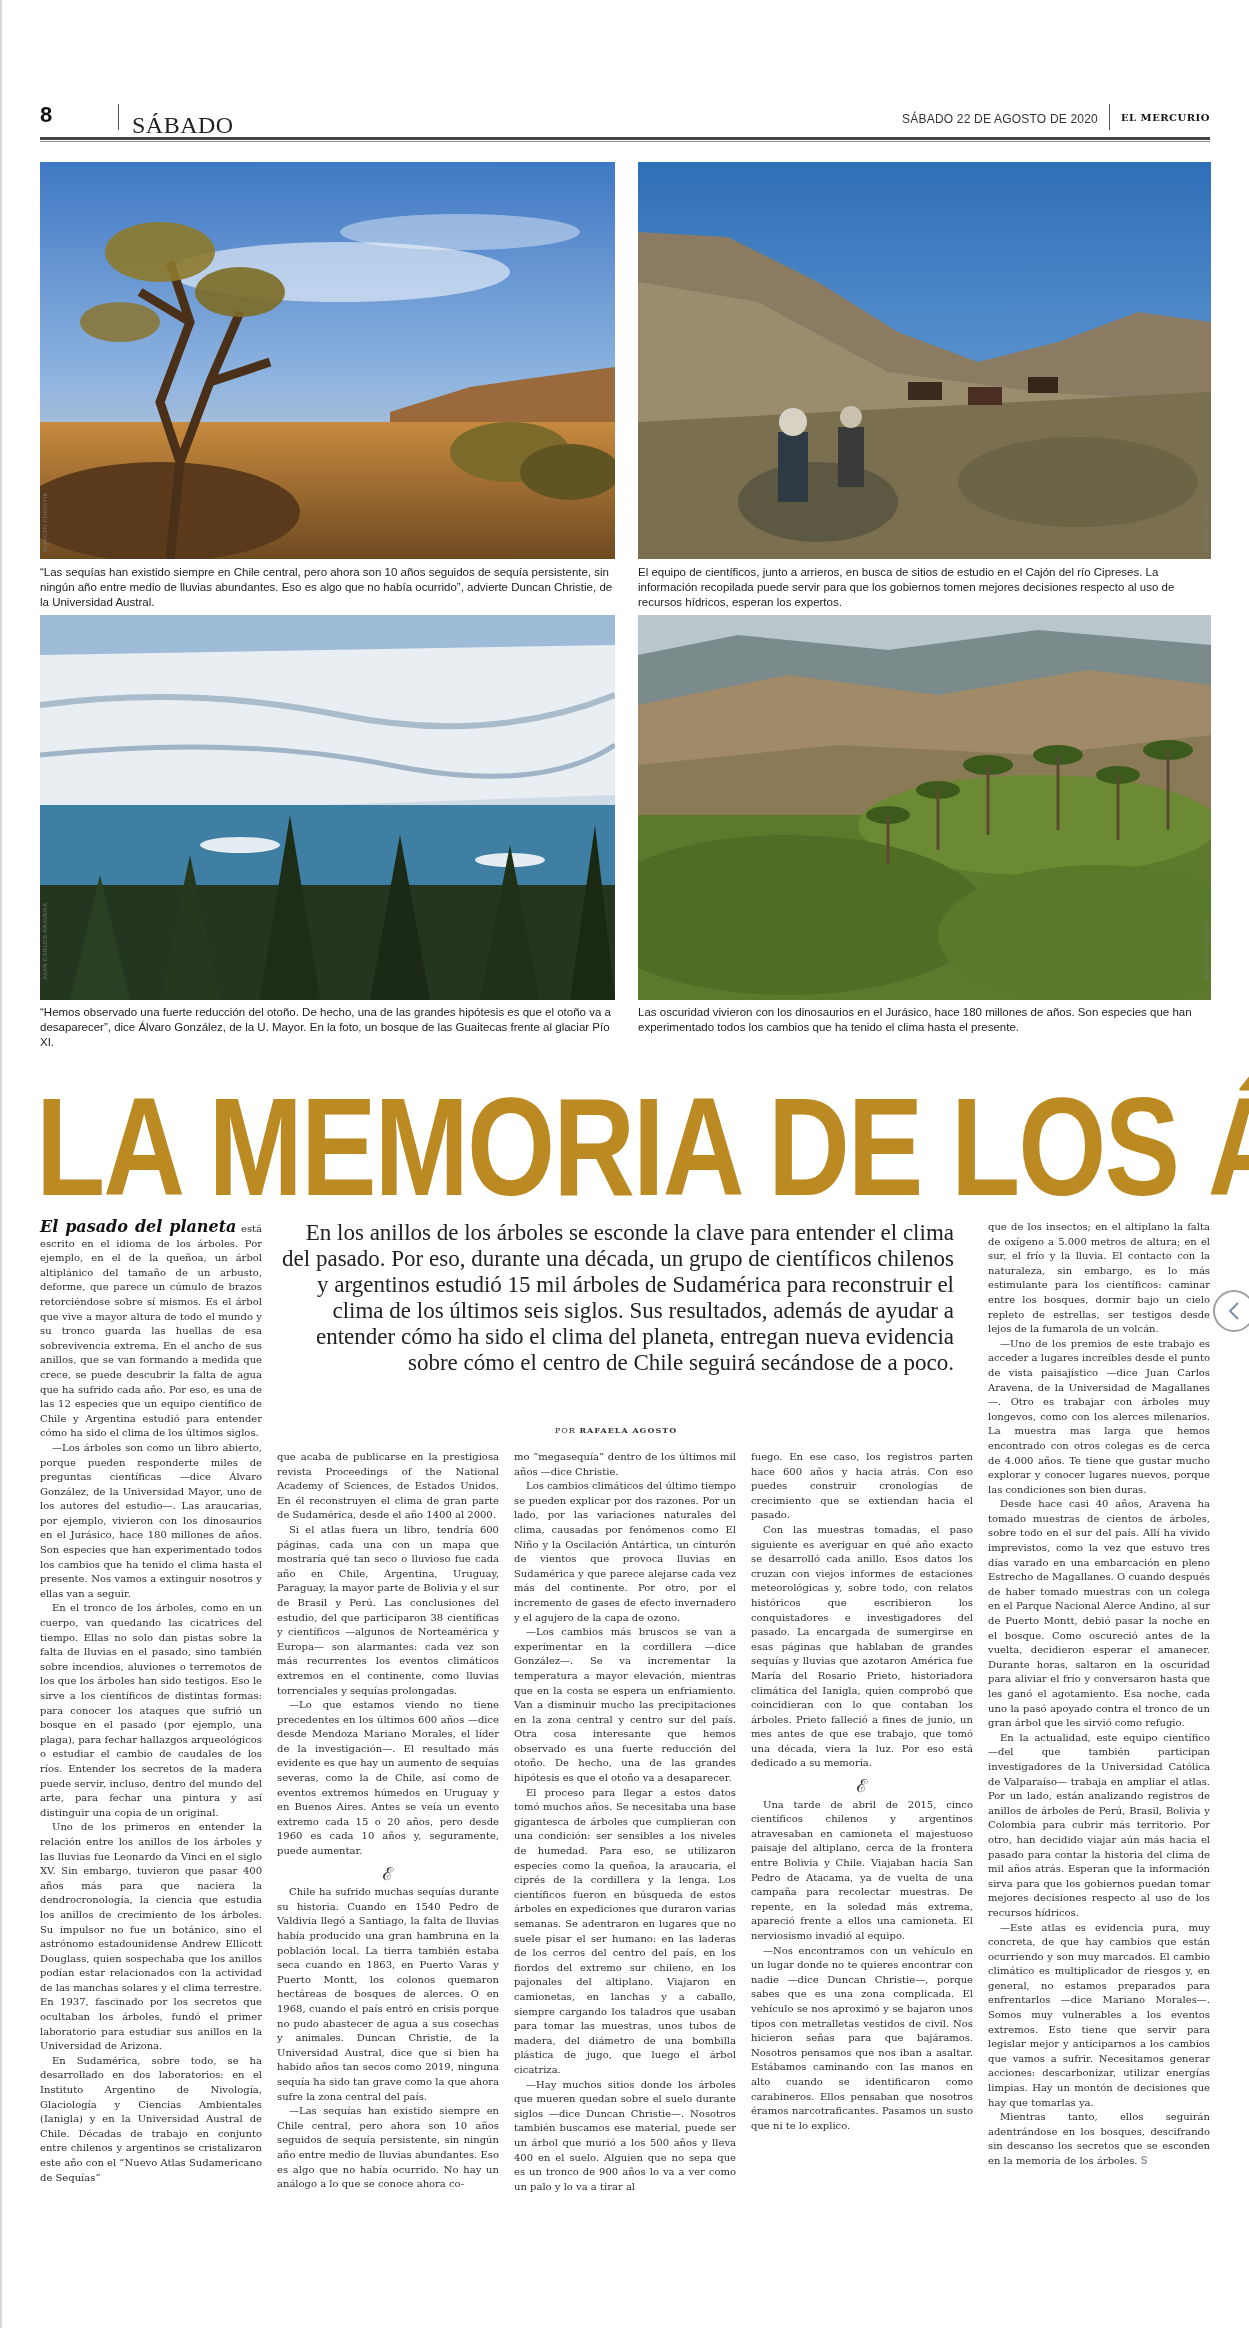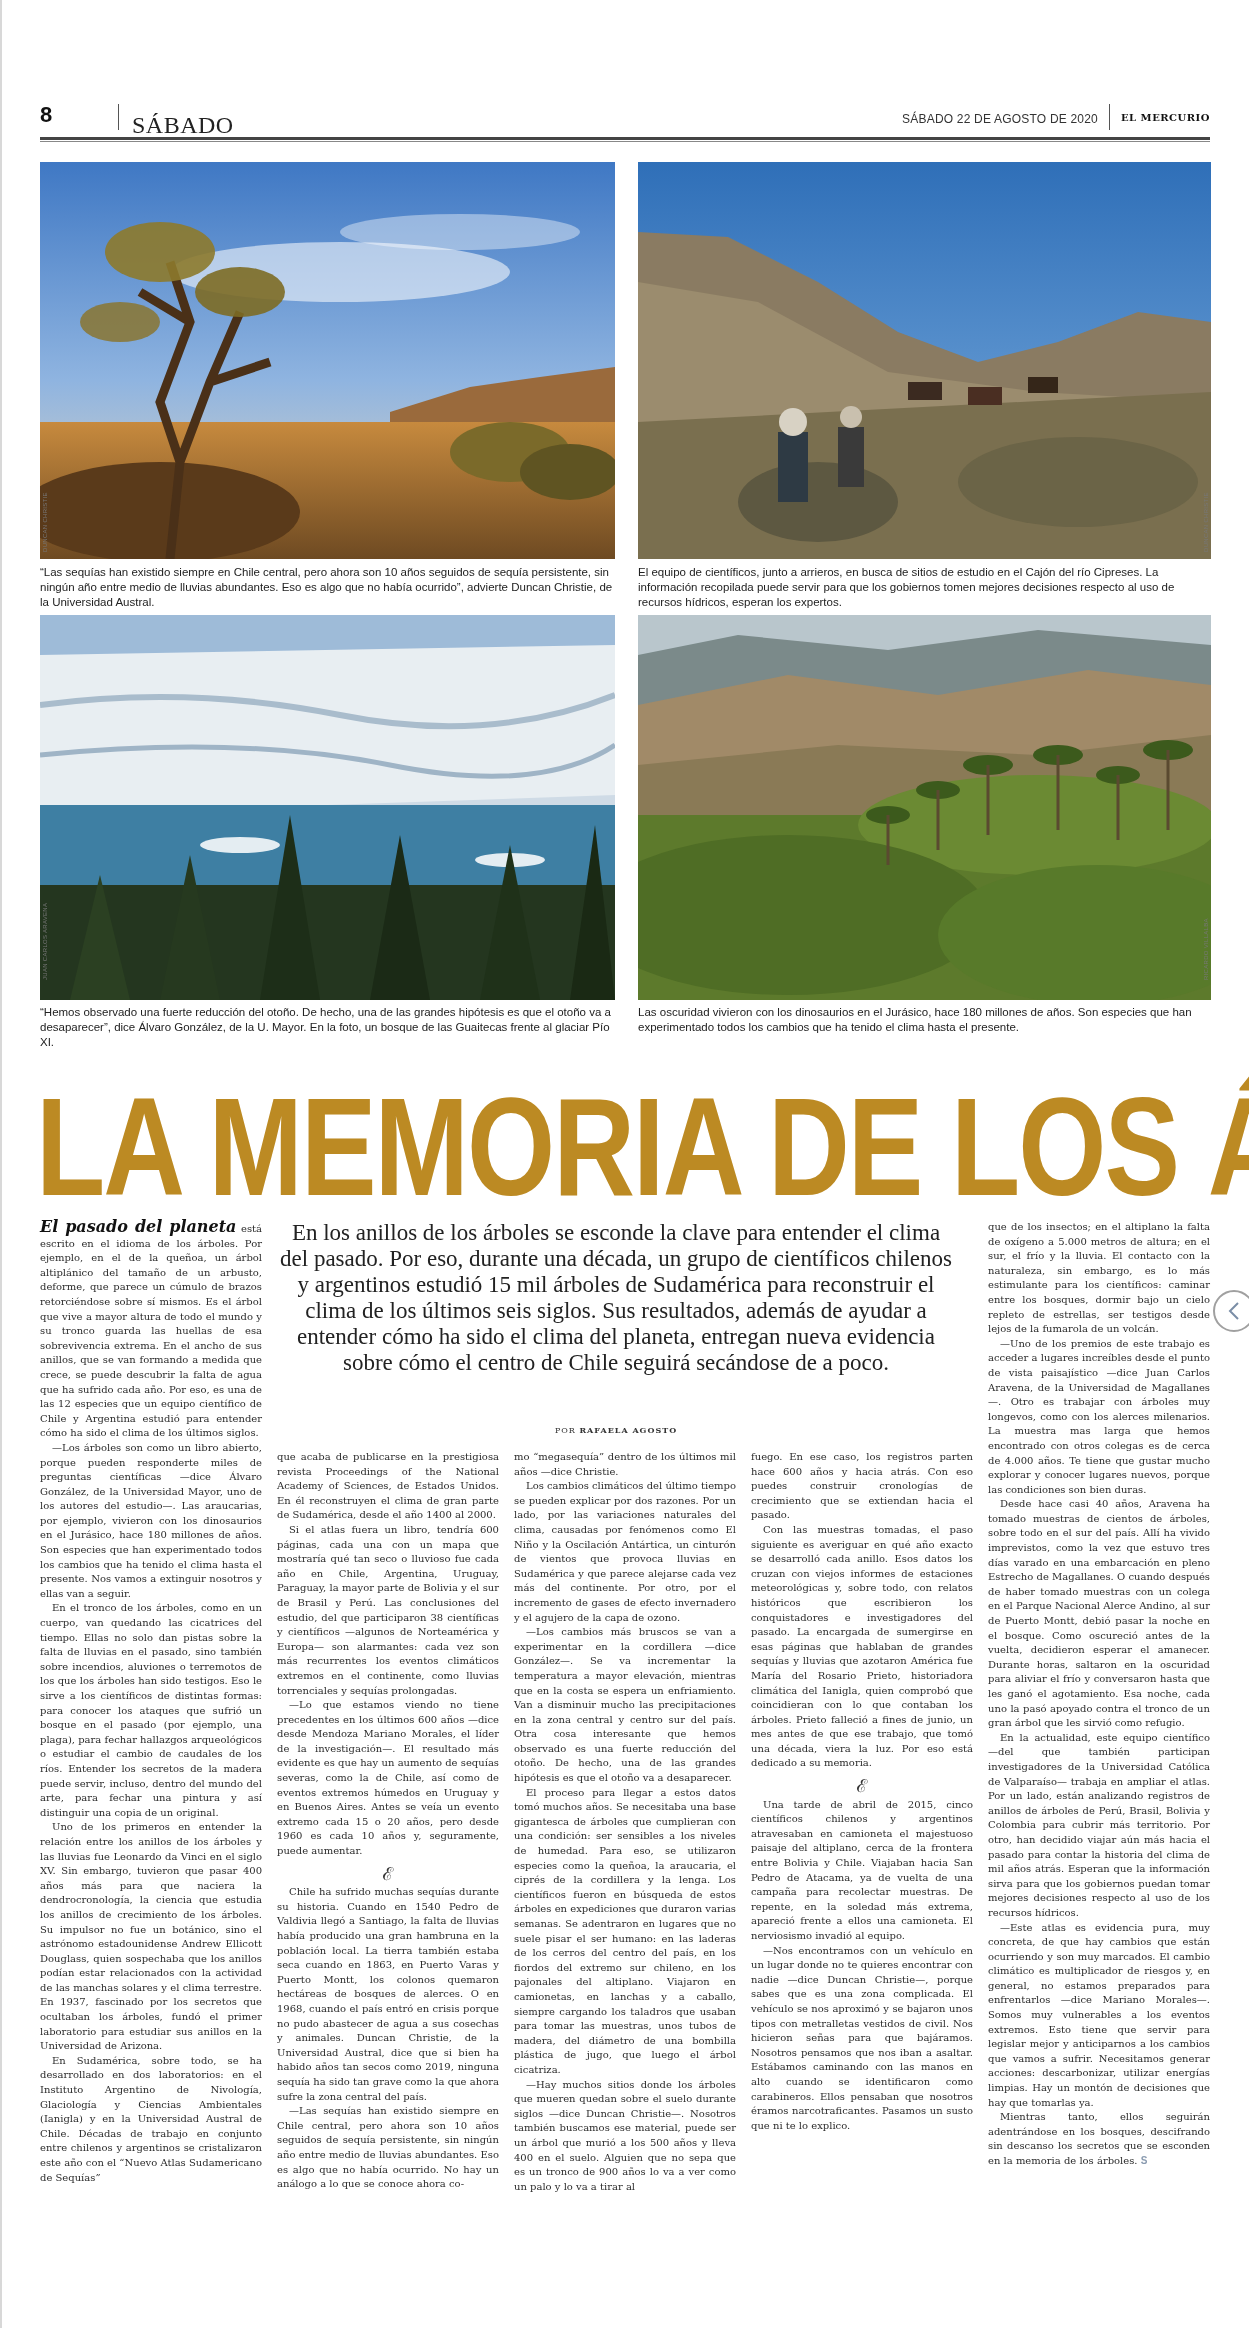--- a/index.html
+++ b/index.html
@@ -21,21 +21,21 @@
   
   .photo { position: absolute; overflow: hidden; }
   .credit { position: absolute; font-family: "Liberation Sans", sans-serif; font-size: 6px; color: #777; letter-spacing: 0.3px; transform-origin: left top; white-space: nowrap; }
   .caption { position: absolute; font-family: "Liberation Sans", sans-serif; font-size: 11.5px; line-height: 15px; color: #222; }
   .caption b { font-weight: normal; }
 
   
   .title { position: absolute; left: 36px; top: 1058px; width: 1180px; height: 150px; font-family: "Liberation Sans", sans-serif; font-weight: bold; font-size: 118px; color: #bc8a23; line-height: 150px; letter-spacing: -2px; transform: scaleX(0.96) scaleY(1.18); transform-origin: left top; white-space: nowrap; }
 
   
-  .lead { position: absolute; left: 278px; top: 1220px; width: 676px; font-family: "Liberation Serif", serif; font-size: 23px; line-height: 26px; text-align: center; color: #222; }
+  .lead { position: absolute; left: 278px; top: 1220px; width: 676px; font-family: "Liberation Serif", serif; font-size: 23px; line-height: 26px; text-align: right; color: #222; }
   .byline { position: absolute; left: 278px; top: 1425px; width: 676px; text-align: center; font-family: "DejaVu Serif", serif; font-size: 8px; letter-spacing: 1px; color: #333; }
   .byline b { font-weight: bold; }
 
   
   .col { position: absolute; width: 222px; font-family: "DejaVu Serif", serif; font-size: 10px; line-height: 14.6px; text-align: justify; color: #2b2b2b; hyphens: auto; }
   .col p { text-indent: 12px; }
   .col p.noindent { text-indent: 0; }
   .kicker { font-family: "DejaVu Serif", serif; font-weight: bold; font-style: italic; font-size: 16px; color: #111; margin-top: 41px; }
   .ornament { text-align: center; font-size: 18px; color: #333; margin: 8px 0 4px; text-indent: 0 !important; }
   .endmark { color: #8a9bb0; font-weight: bold; font-family: "Liberation Sans", sans-serif; }

